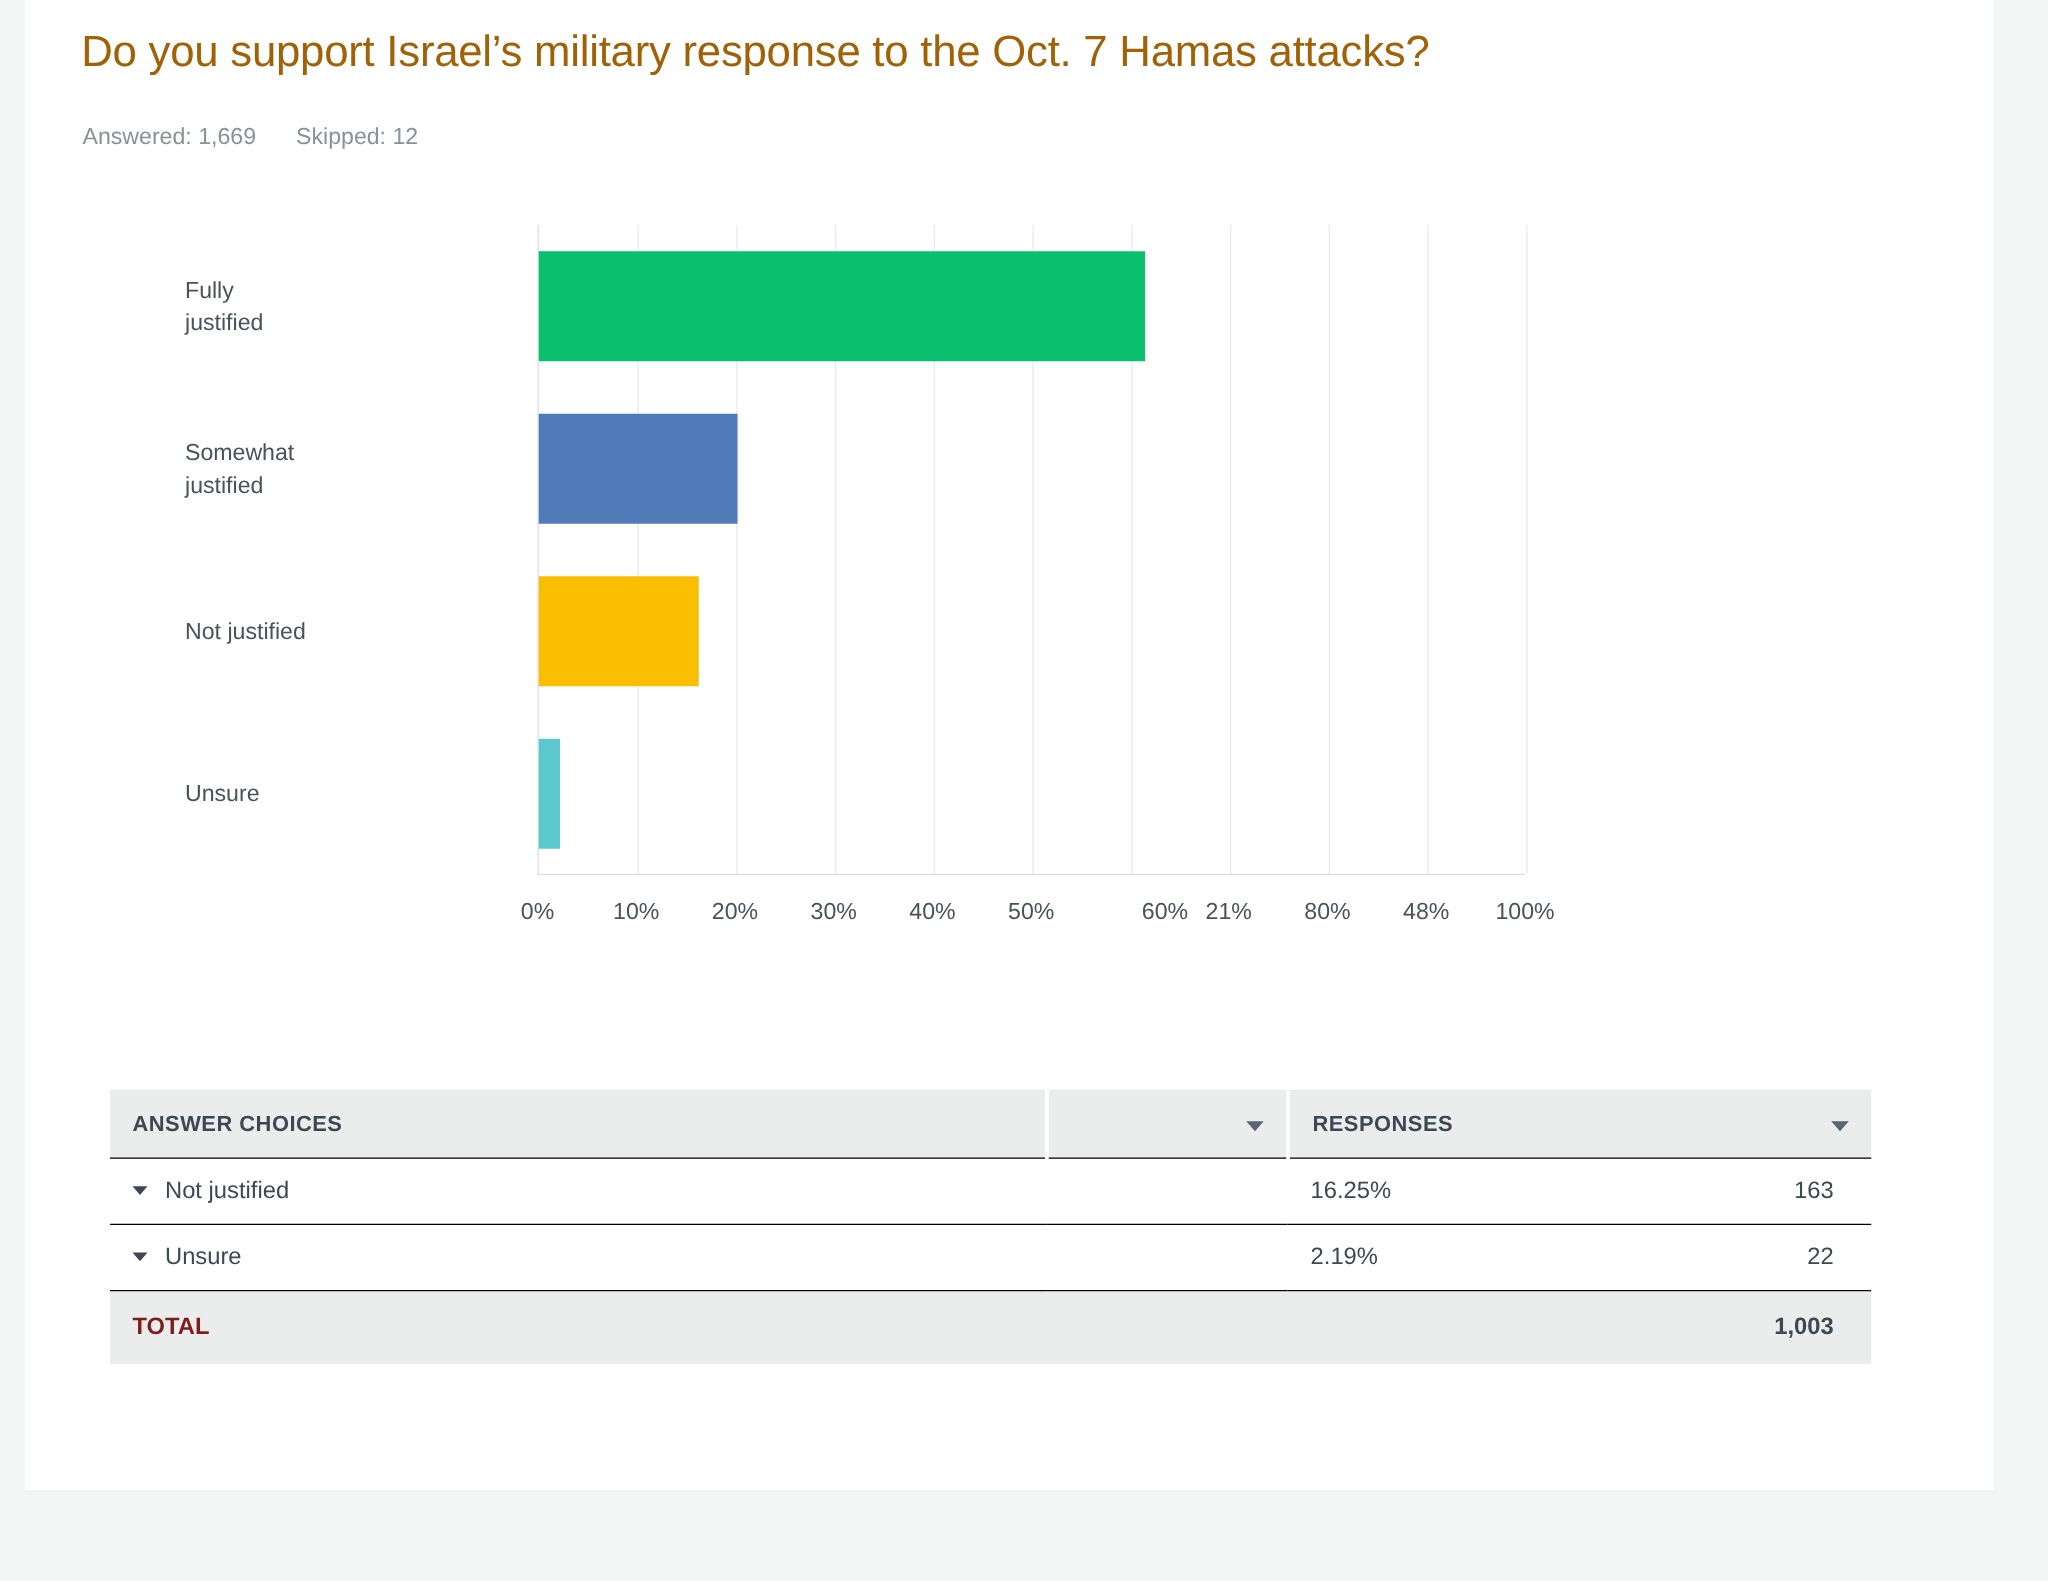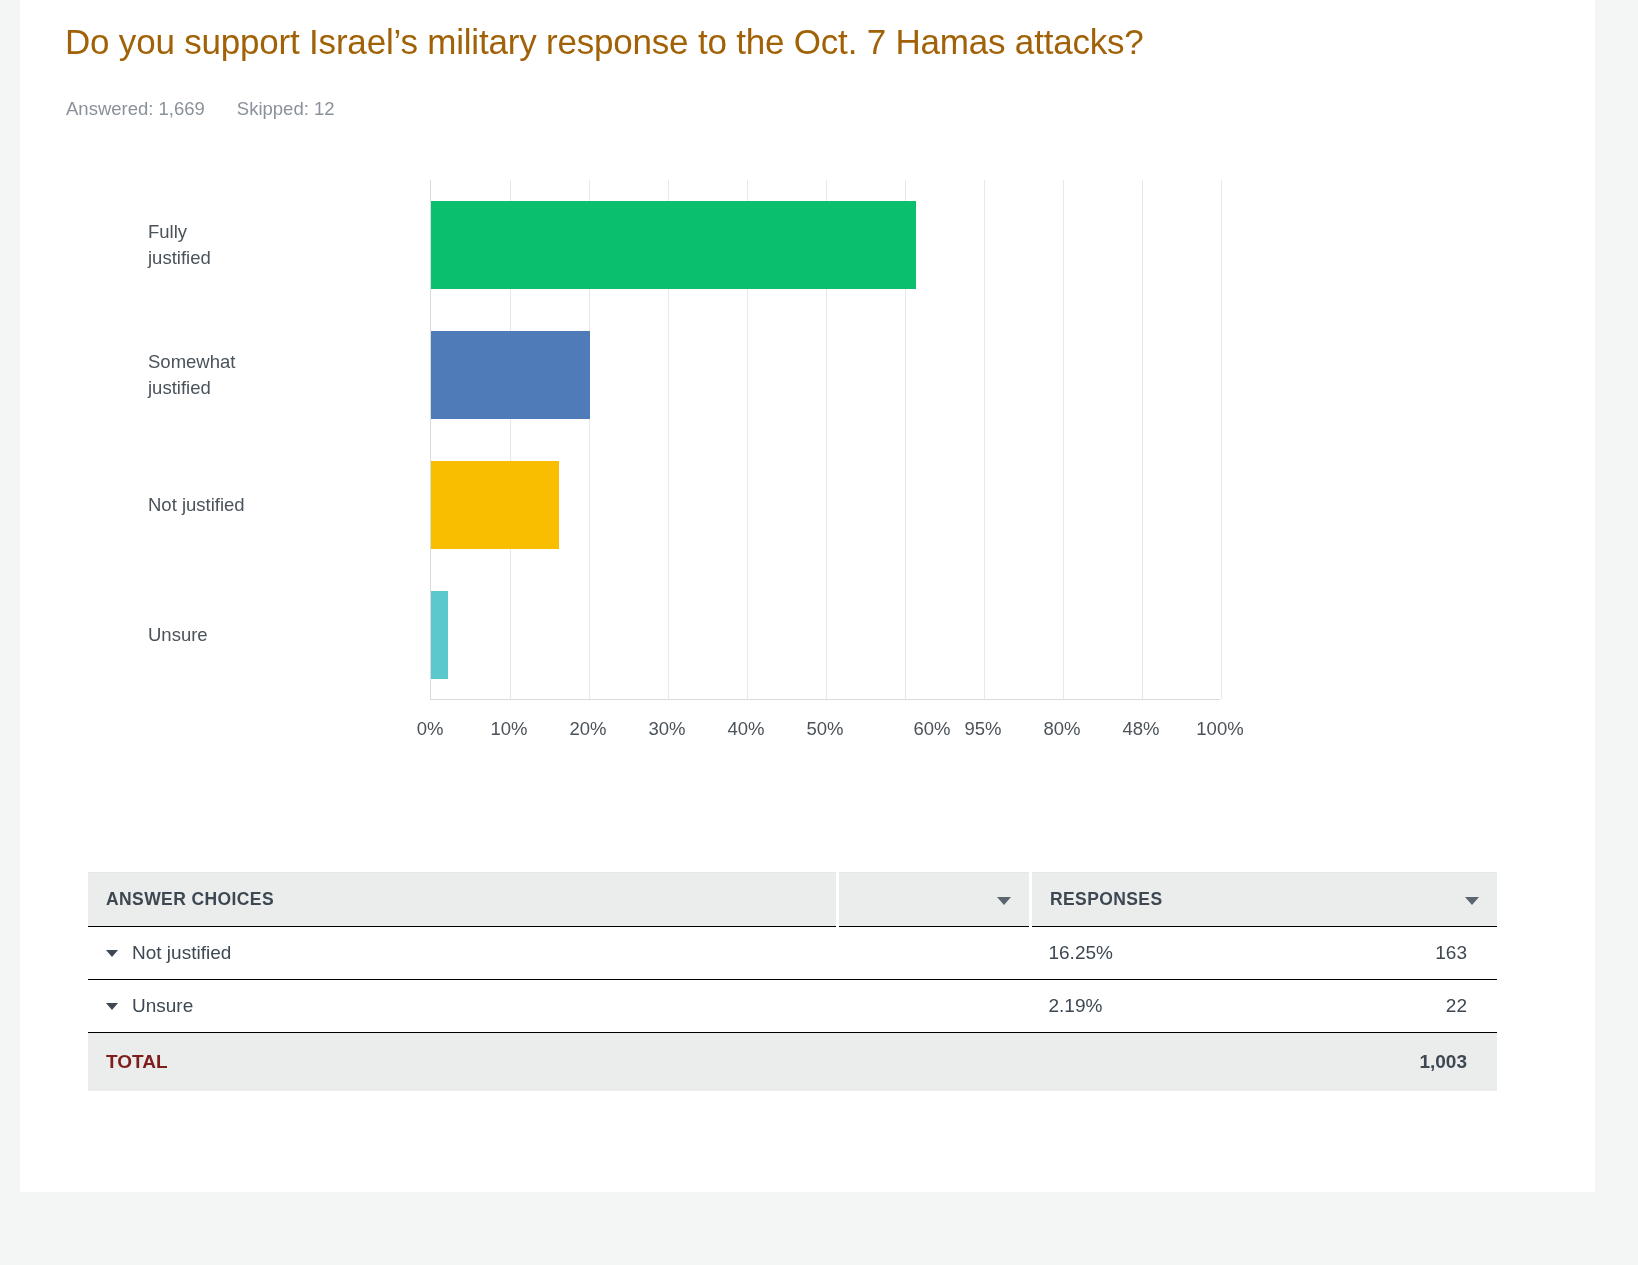--- a/index.html
+++ b/index.html
@@ -207,21 +207,21 @@
           </div>
         </div>
       <div id="xticks">
           <div class="xtick" style="left: 410px;">0%</div>
           <div class="xtick" style="left: 489px;">10%</div>
           <div class="xtick" style="left: 568px;">20%</div>
           <div class="xtick" style="left: 647px;">30%</div>
           <div class="xtick" style="left: 726px;">40%</div>
           <div class="xtick" style="left: 805px;">50%</div>
           <div class="xtick" style="left: 884px; margin-left: 28px;">60%</div>
-          <div class="xtick" style="left: 963px;">95%</div>
+          <div class="xtick" style="left: 963px;">21%</div>
           <div class="xtick" style="left: 1042px;">80%</div>
           <div class="xtick" style="left: 1121px;">48%</div>
           <div class="xtick" style="left: 1200px;">100%</div>
         </div>
     </div>
 
     <table class="tbl">
       <tbody>
         <tr class="hdr">
           <td class="c-choice" colspan="1">

